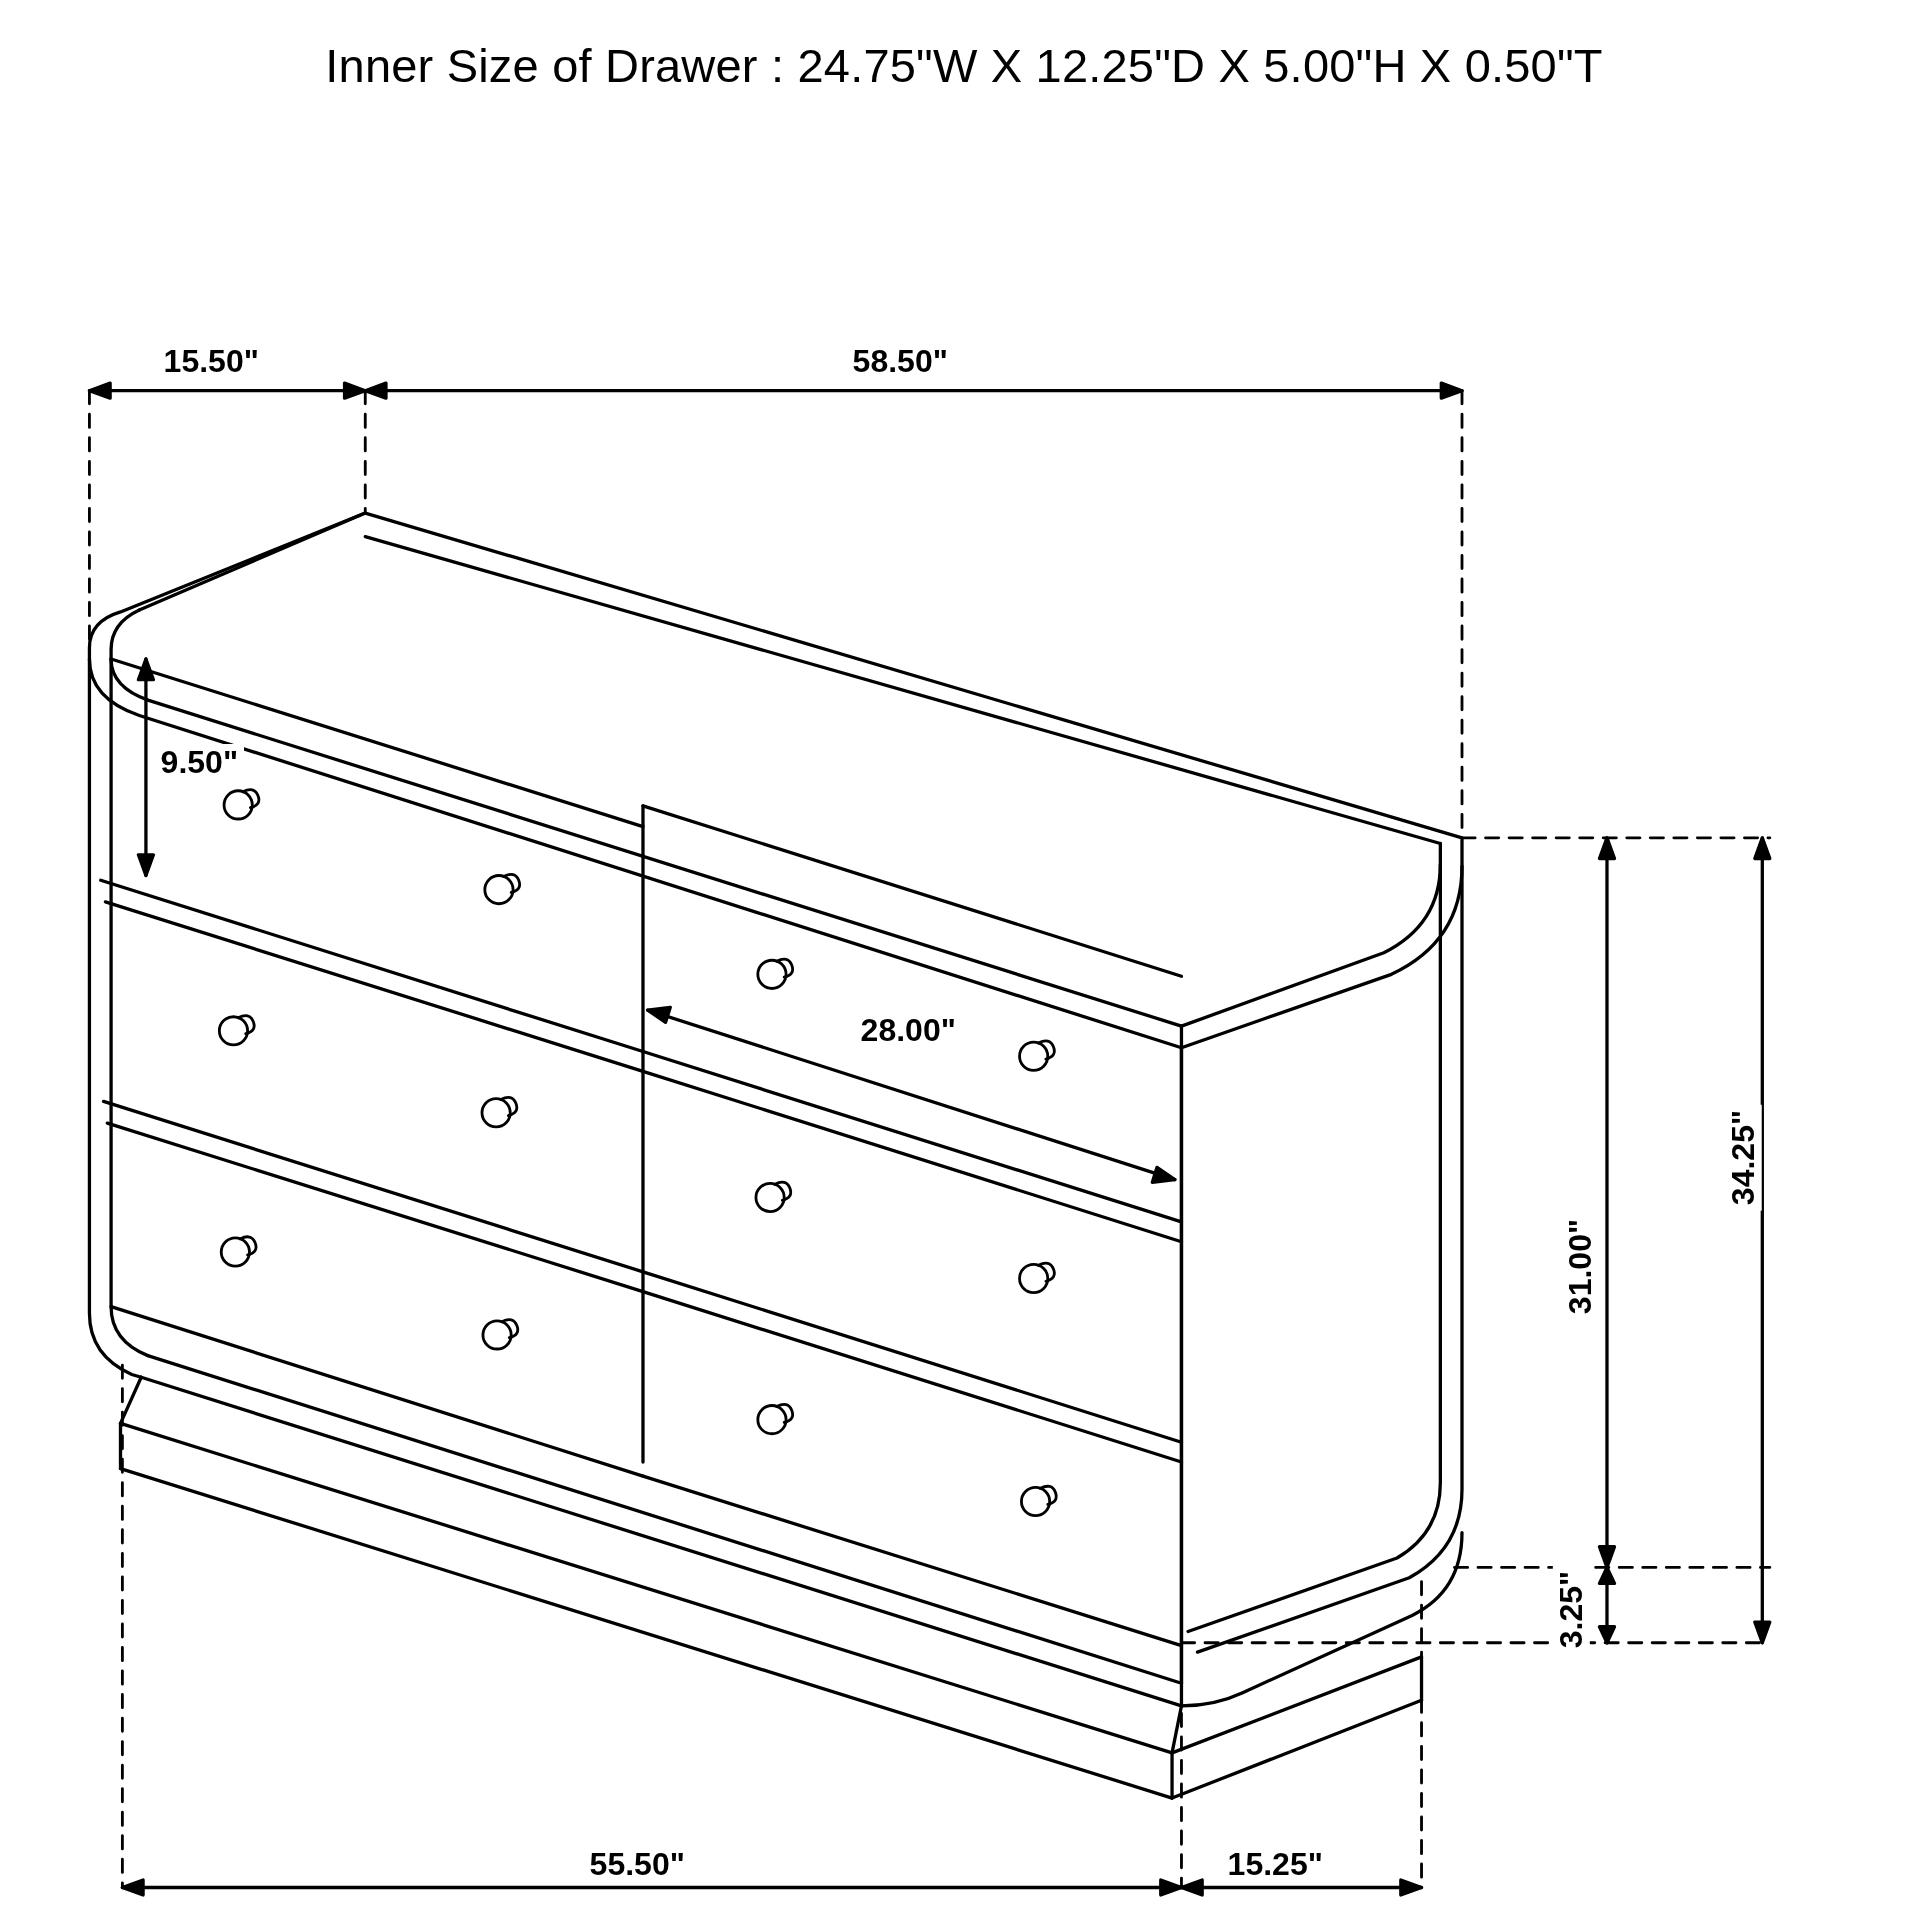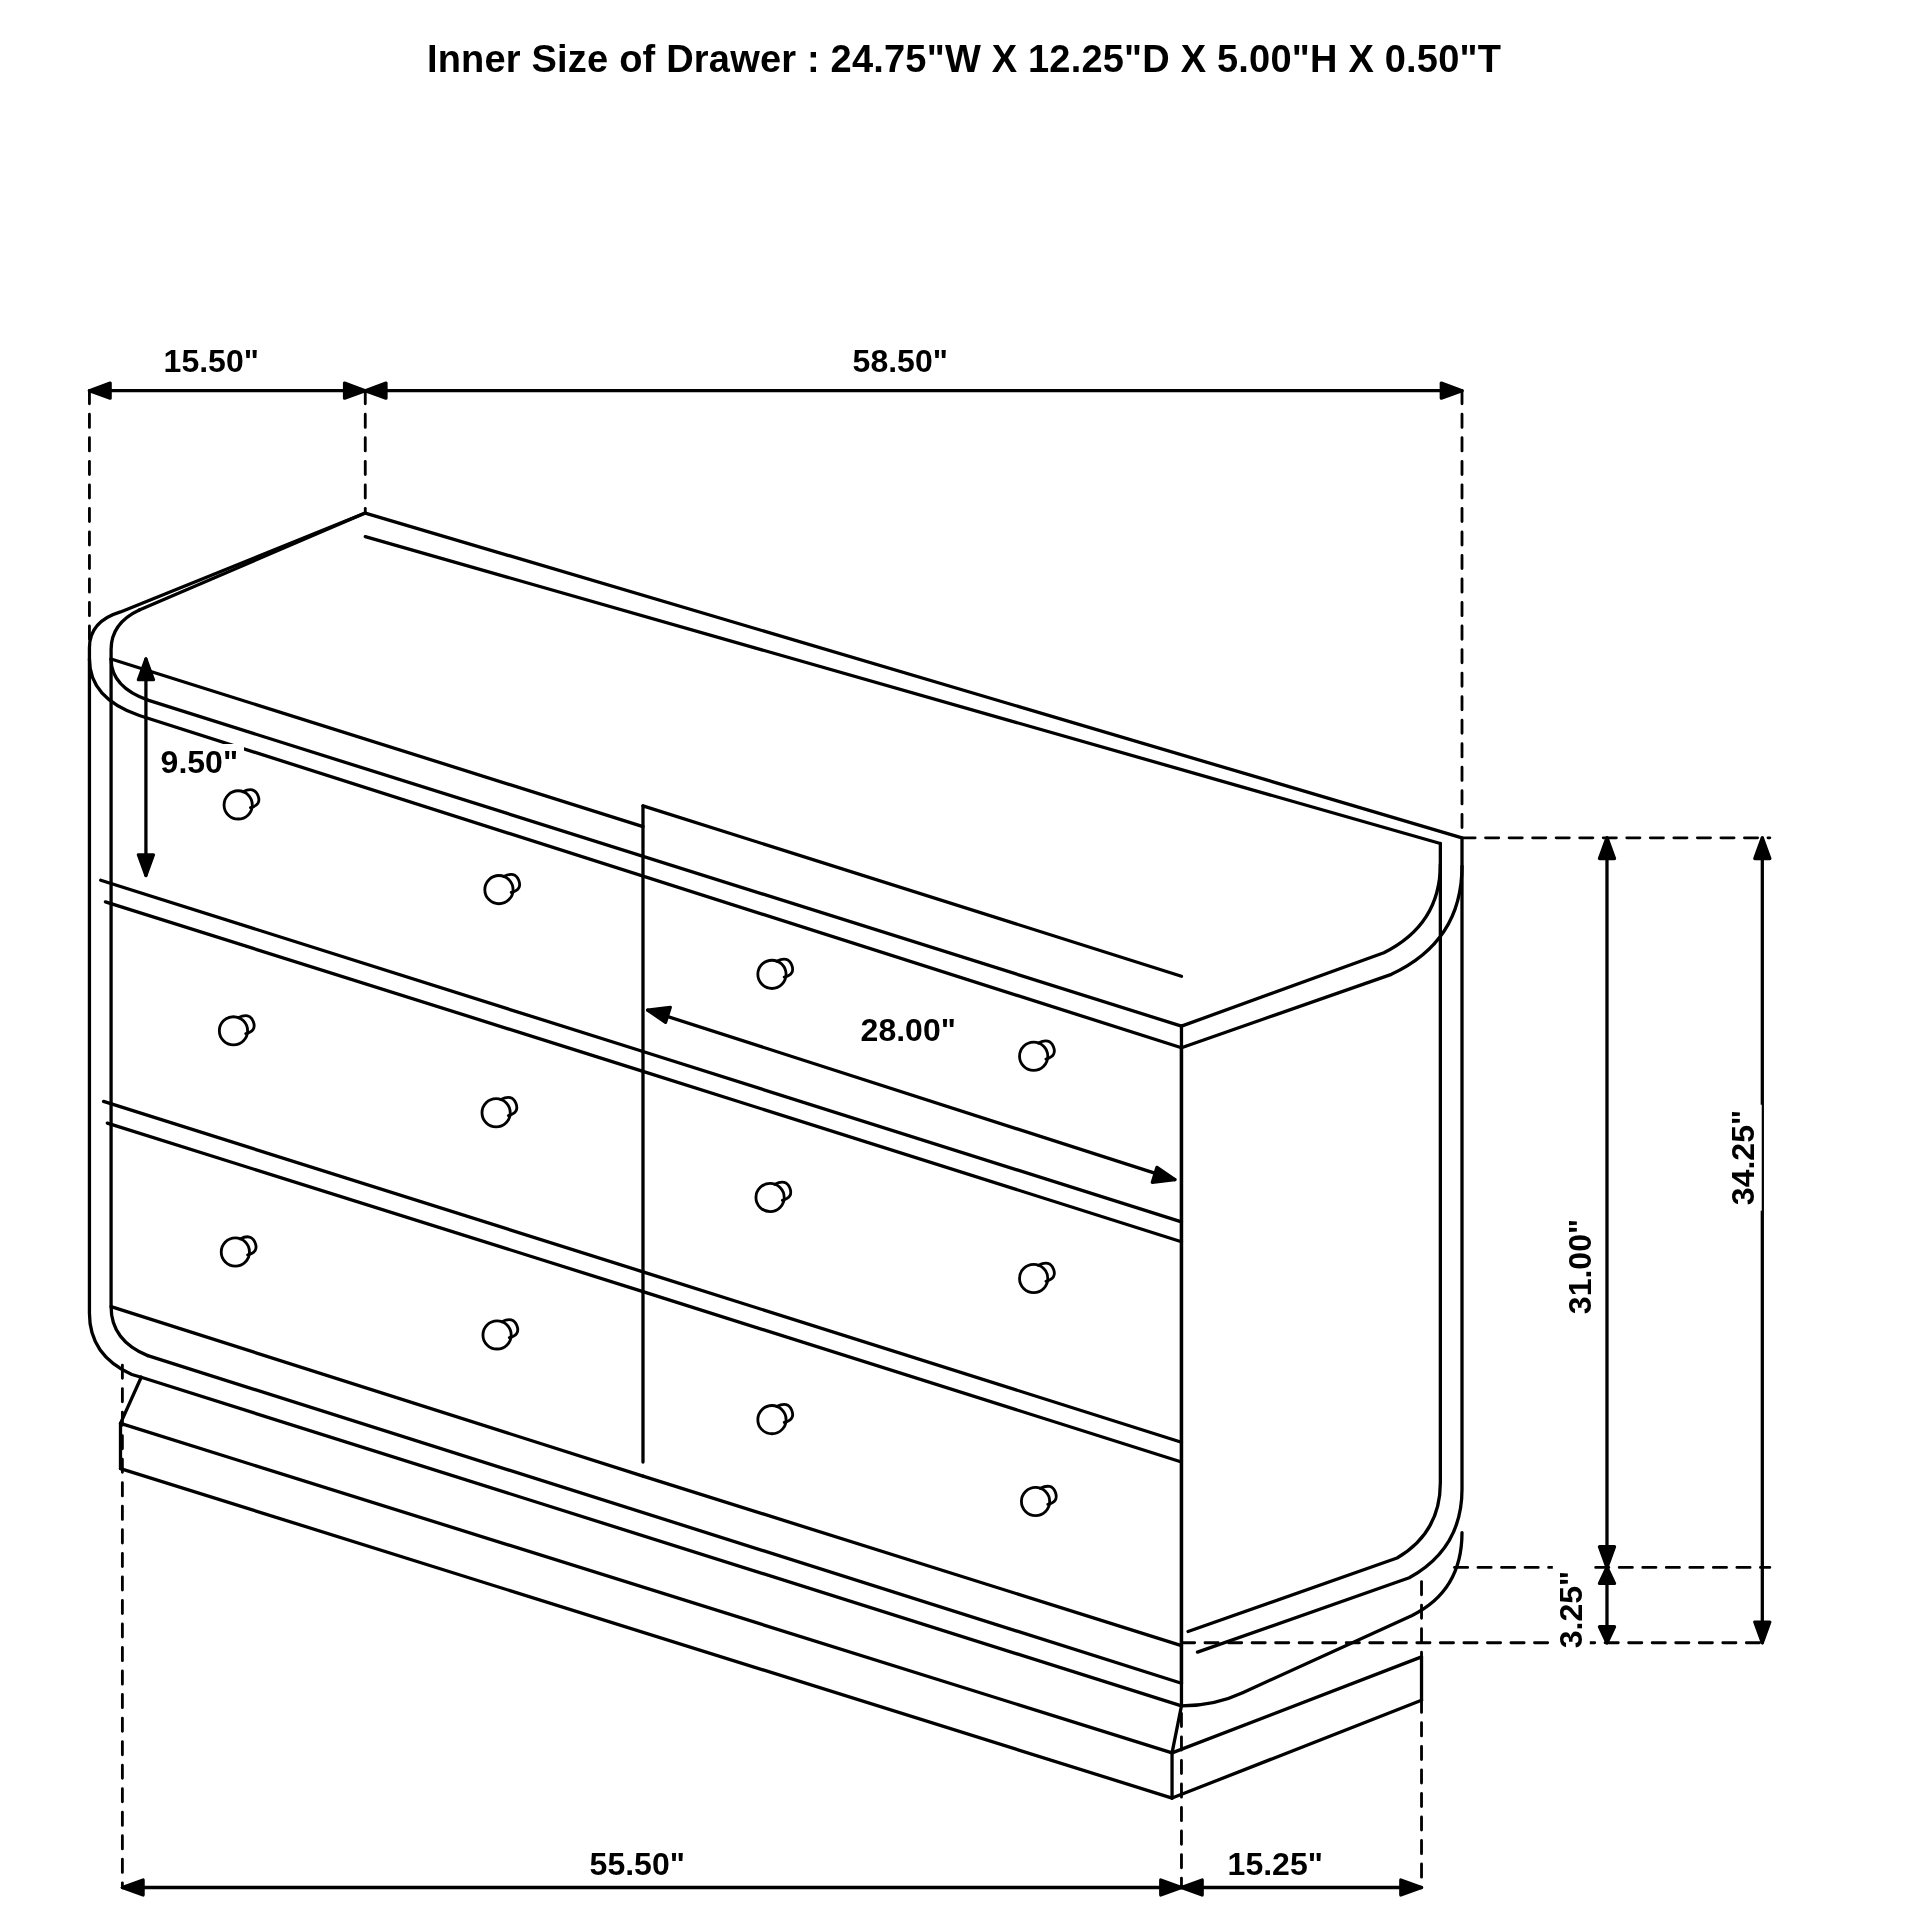--- a/index.html
+++ b/index.html
@@ -21,22 +21,22 @@
     top: 0;
     width: 1928px;
     height: 1928px;
   }
   .title {
     position: absolute;
     left: 0;
     top: 38px;
     width: 1928px;
     text-align: center;
-    font-size: 38px;
-    font-weight: bold;
+    font-size: 47px;
+    font-weight: normal;
     letter-spacing: 0.2px;
   }
   svg.diagram {
     position: absolute;
     left: 0;
     top: 0;
     width: 1928px;
     height: 1928px;
   }
   .dimlabel {

